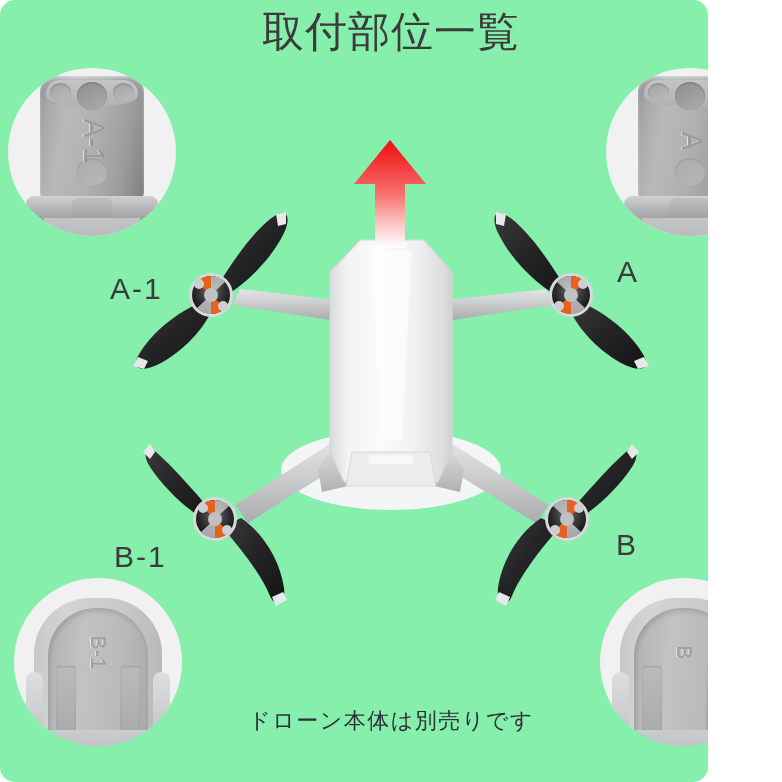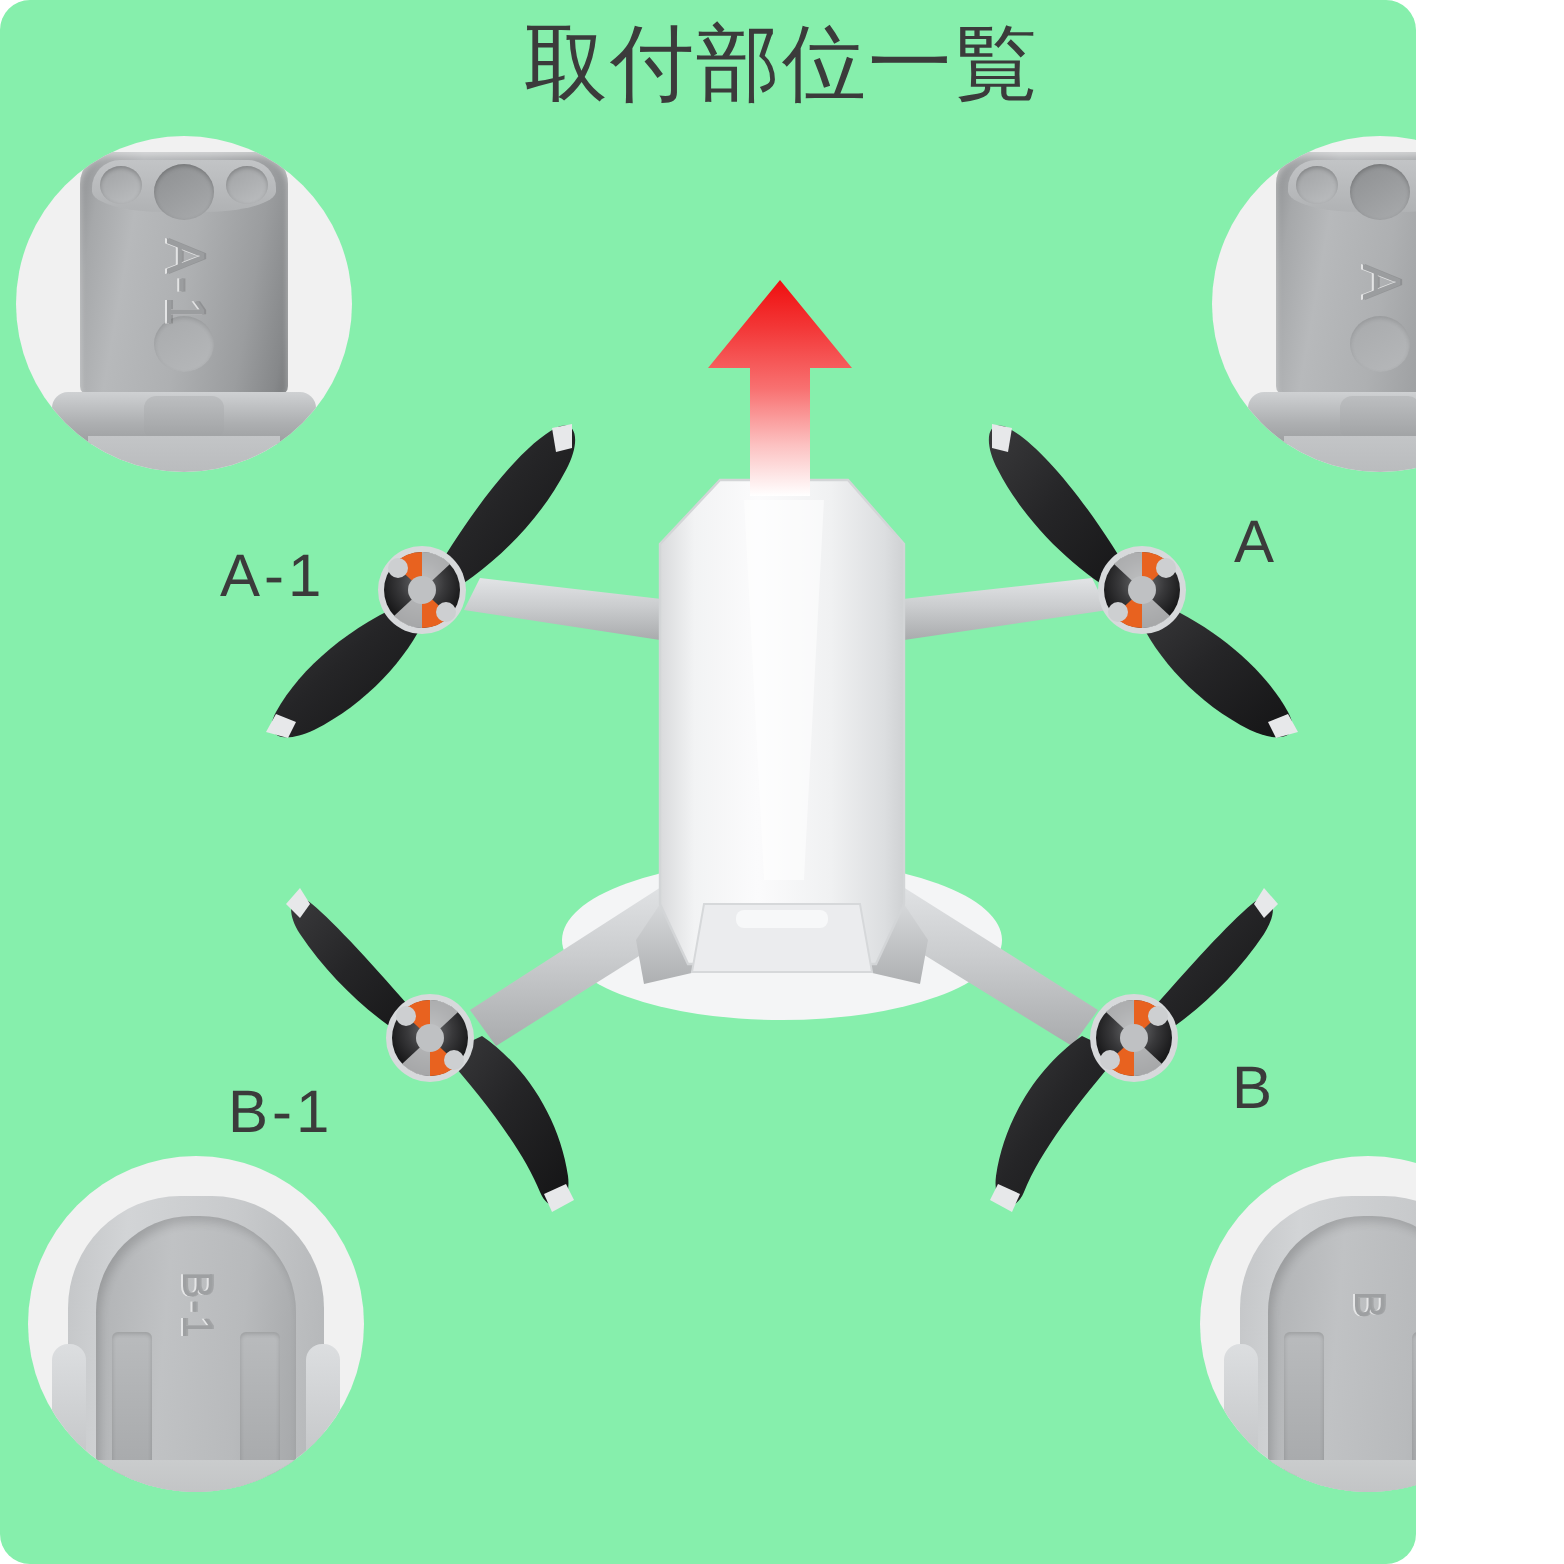--- a/index.html
+++ b/index.html
@@ -430,14 +430,15 @@
       <div class="emboss2">B</div>
       <div class="baseplate"></div>
     </div>
   </div>
 
   <div class="corner-label" id="label-a1">A-1</div>
   <div class="corner-label" id="label-a">A</div>
   <div class="corner-label" id="label-b1">B-1</div>
   <div class="corner-label" id="label-b">B</div>
 
+  <div id="footnote">ドローン本体は別売りです</div>
 
 </div>
 
 </body></html>

